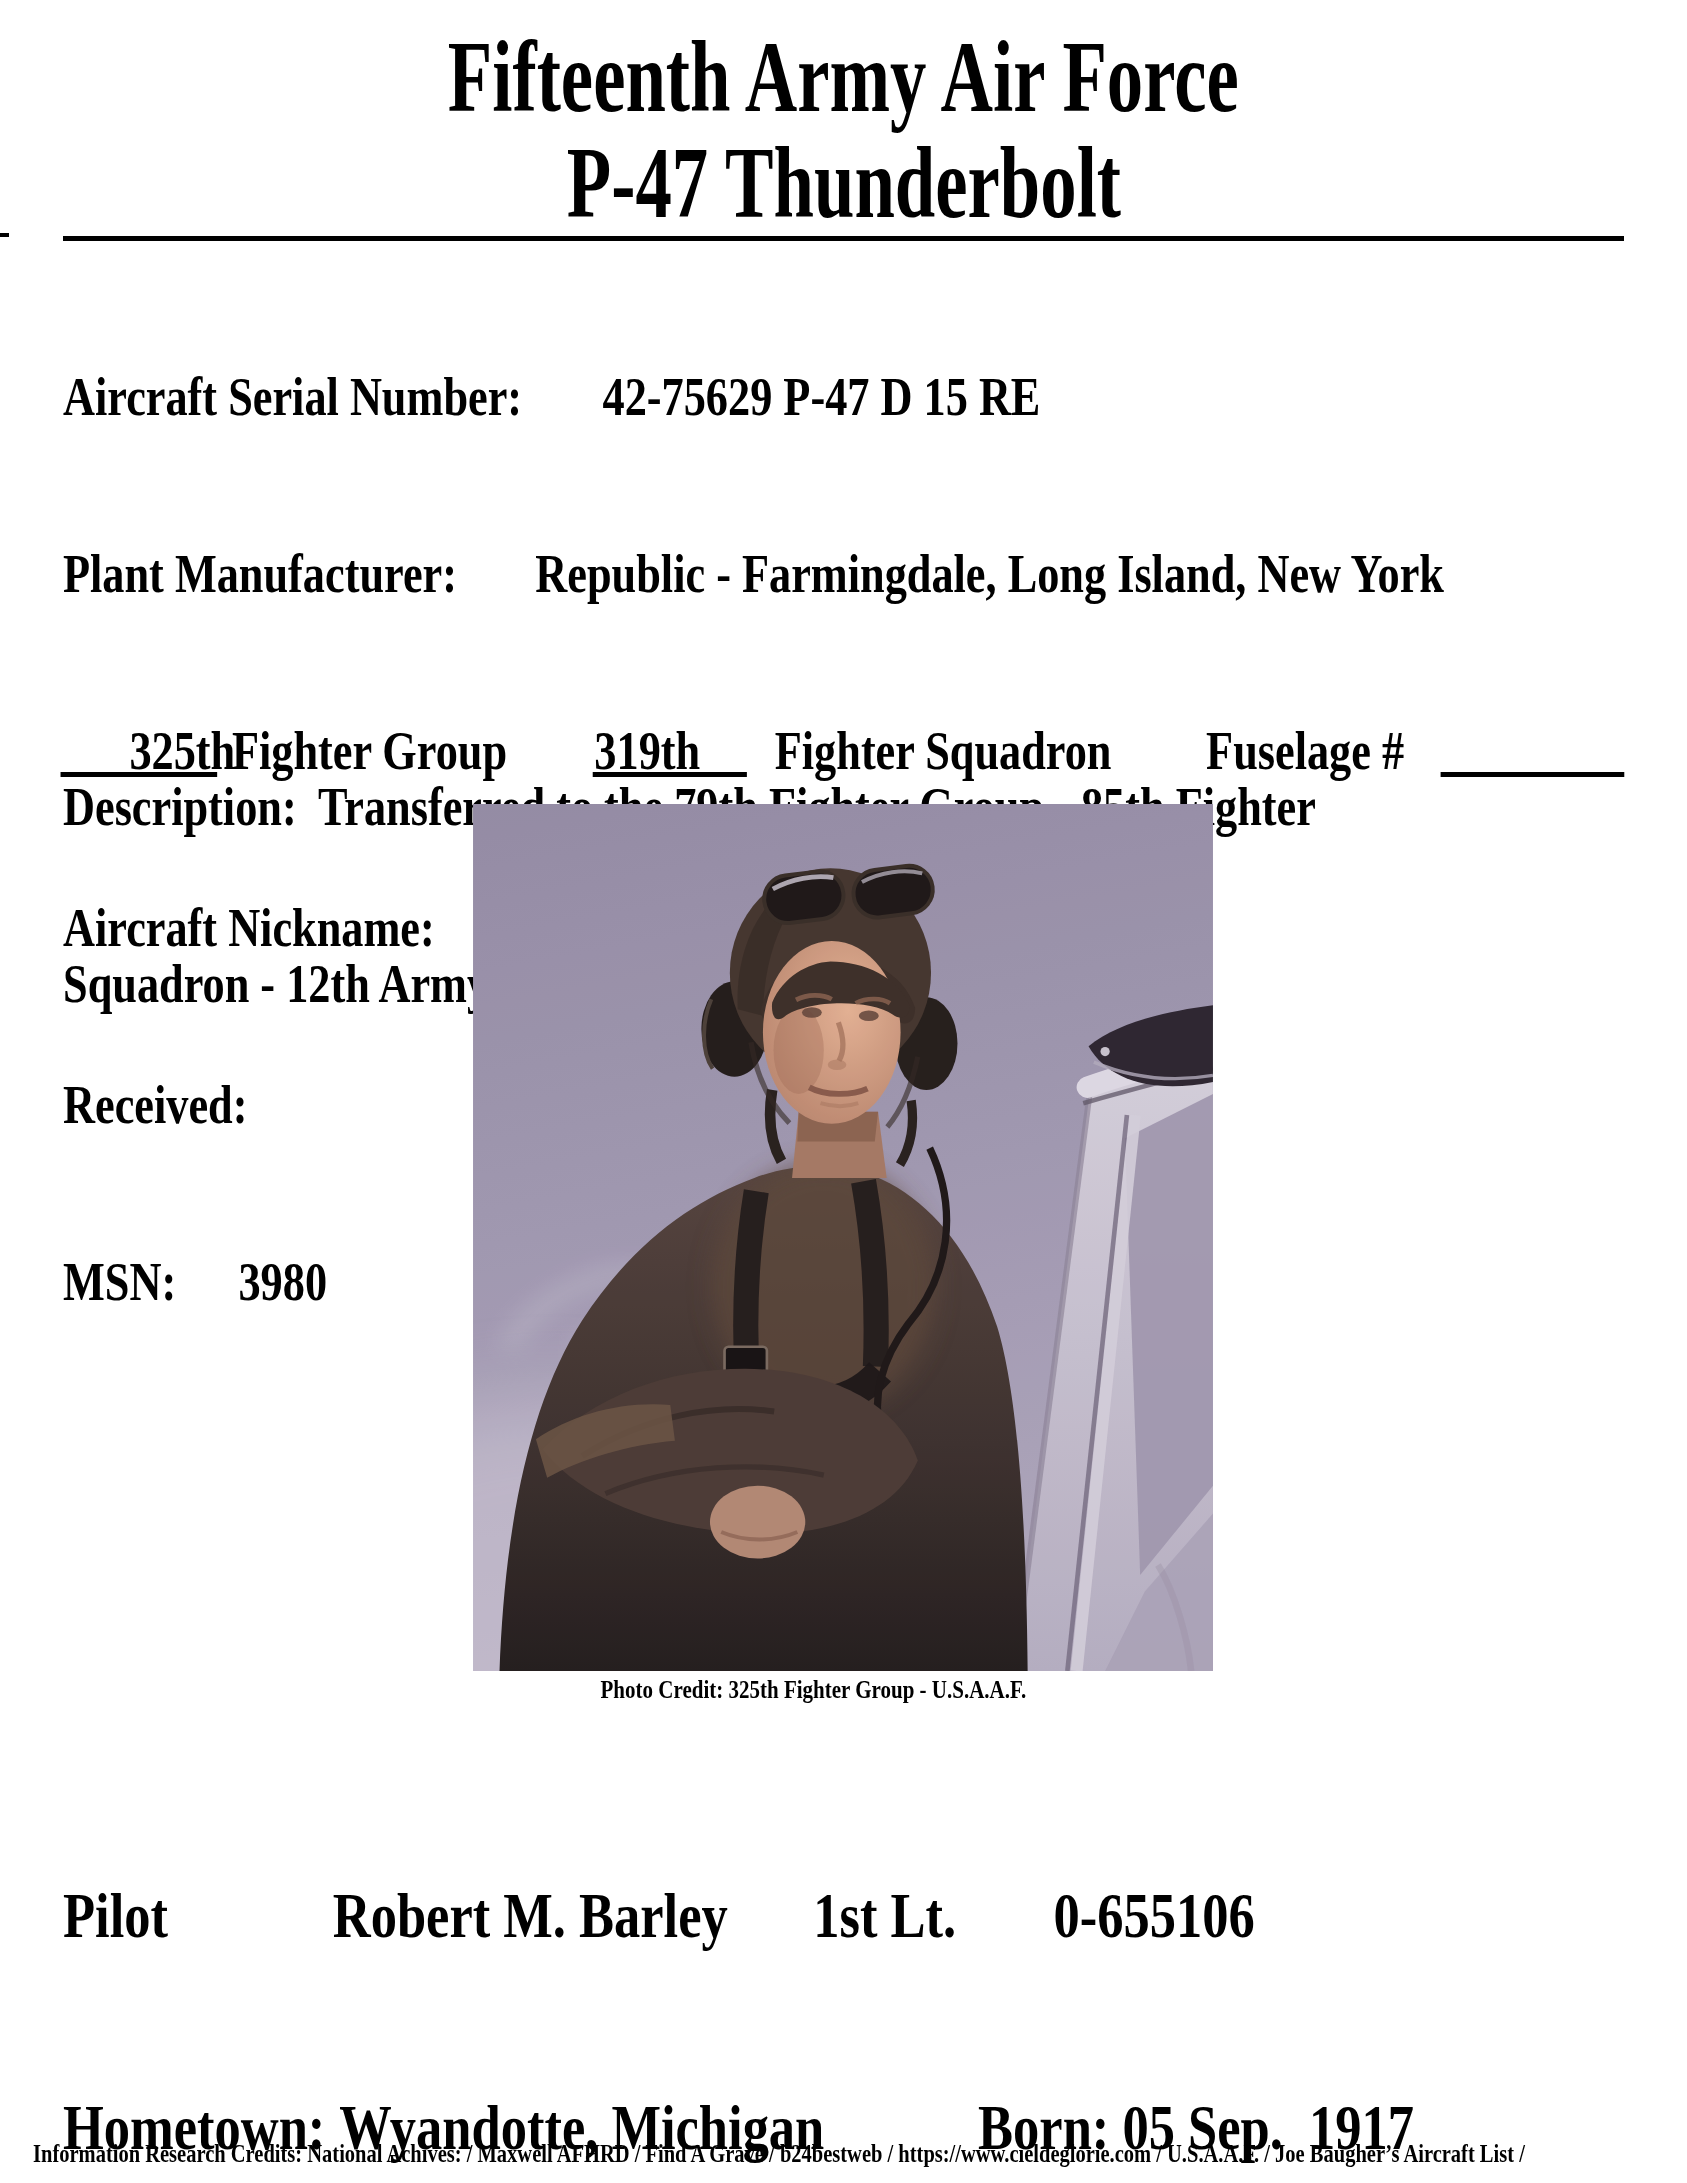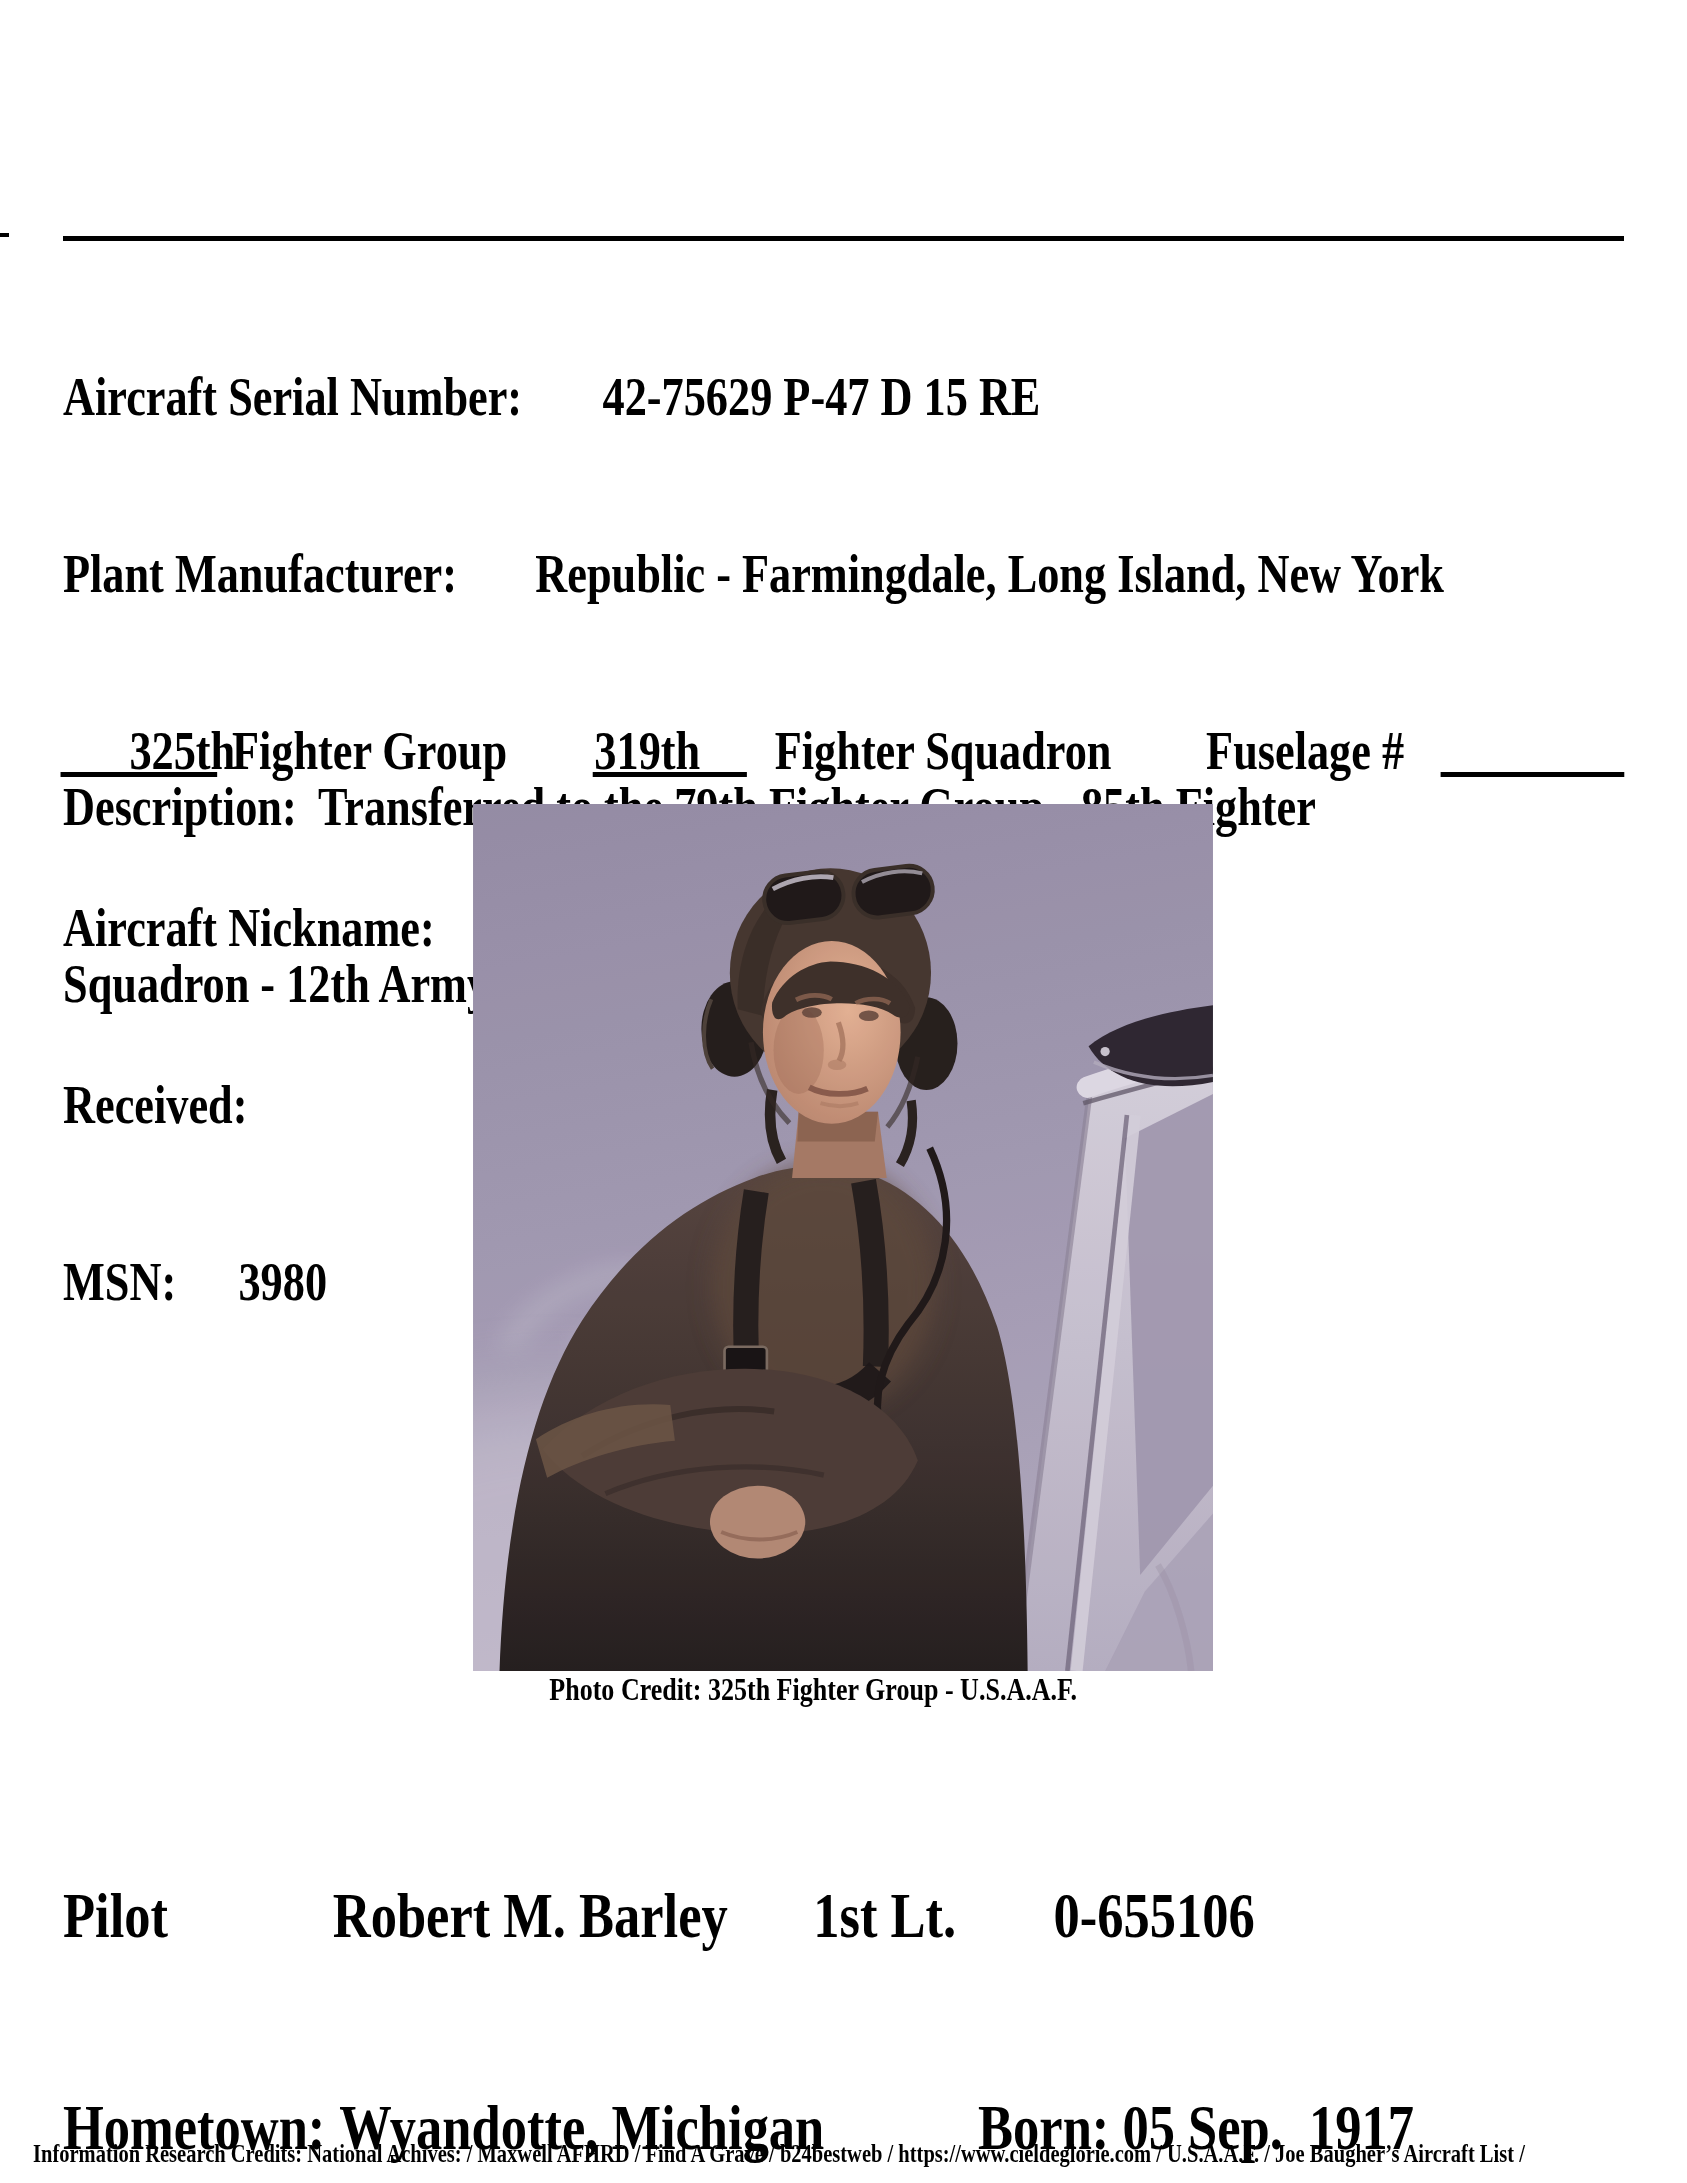--- a/index.html
+++ b/index.html
@@ -44,21 +44,21 @@
   
   .description {
     position:absolute; left:63px; top:660px; width:1904px;
     font-size:54px; line-height:59px;
     transform:scaleX(0.82); transform-origin:0 0; white-space:pre;
   }
 
   
   .photo-fig { position:absolute; left:473px; top:804px; width:740px; height:867px; }
   .photo-fig svg { display:block; }
-  .photo-credit { position:absolute; left:443px; top:1675px; width:740px; text-align:center; font-size:31px; line-height:29px; }
+  .photo-credit { position:absolute; left:443px; top:1675px; width:740px; text-align:center; font-size:25px; line-height:29px; }
   .cscale { display:inline-block; transform:scaleX(0.84); transform-origin:50% 50%; white-space:pre; }
 
   
   .pilot {
     position:absolute; left:63px; top:1731px; width:1904px;
     font-size:64px; transform:scaleX(0.82); transform-origin:0 0; white-space:pre;
   }
   .prow { position:relative; height:64px; }
   .prow span { position:absolute; top:0; white-space:pre; }
   .pp-label { left:0; }
@@ -74,20 +74,24 @@
     position:absolute; left:33px; top:2066px; width:1978px;
     font-size:25px; line-height:35px;
     transform:scaleX(0.82); transform-origin:0 0; white-space:pre;
   }
 </style>
 </head>
 <body>
 
 <div class="page">
 
+  <div class="title-block">
+    <div class="title-line"><span class="tscale">Fifteenth Army Air Force</span></div>
+    <div class="title-line"><span class="tscale">P-47 Thunderbolt</span></div>
+  </div>
 
   <div class="edge-tick"></div>
   <div class="rule"></div>
 
   <div class="details">
     <div class="dline"><span class="lbl lbl-serial">Aircraft Serial Number:</span><span class="pre">42-75629 P-47 D 15 RE</span></div>
     <div class="dline"><span class="lbl lbl-mfr">Plant Manufacturer:</span><span class="pre">Republic - Farmingdale, Long Island, New York</span></div>
     <div class="fg-line">
       <span class="abs">325th</span>
       <div class="bar bar-group"></div>

